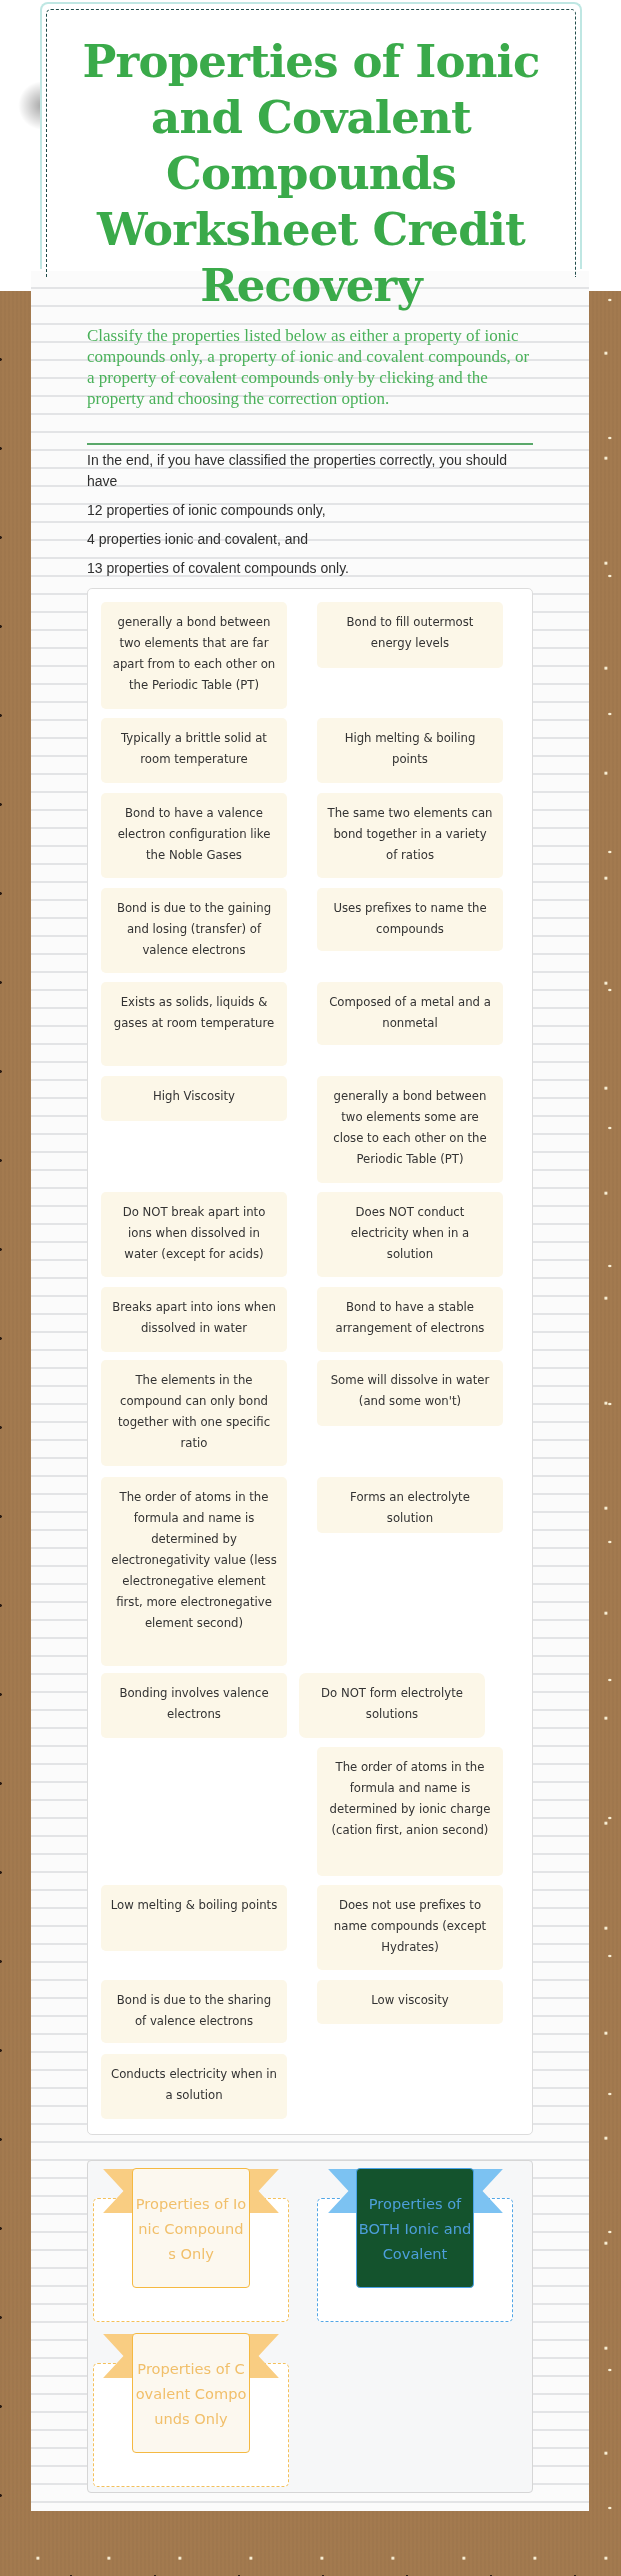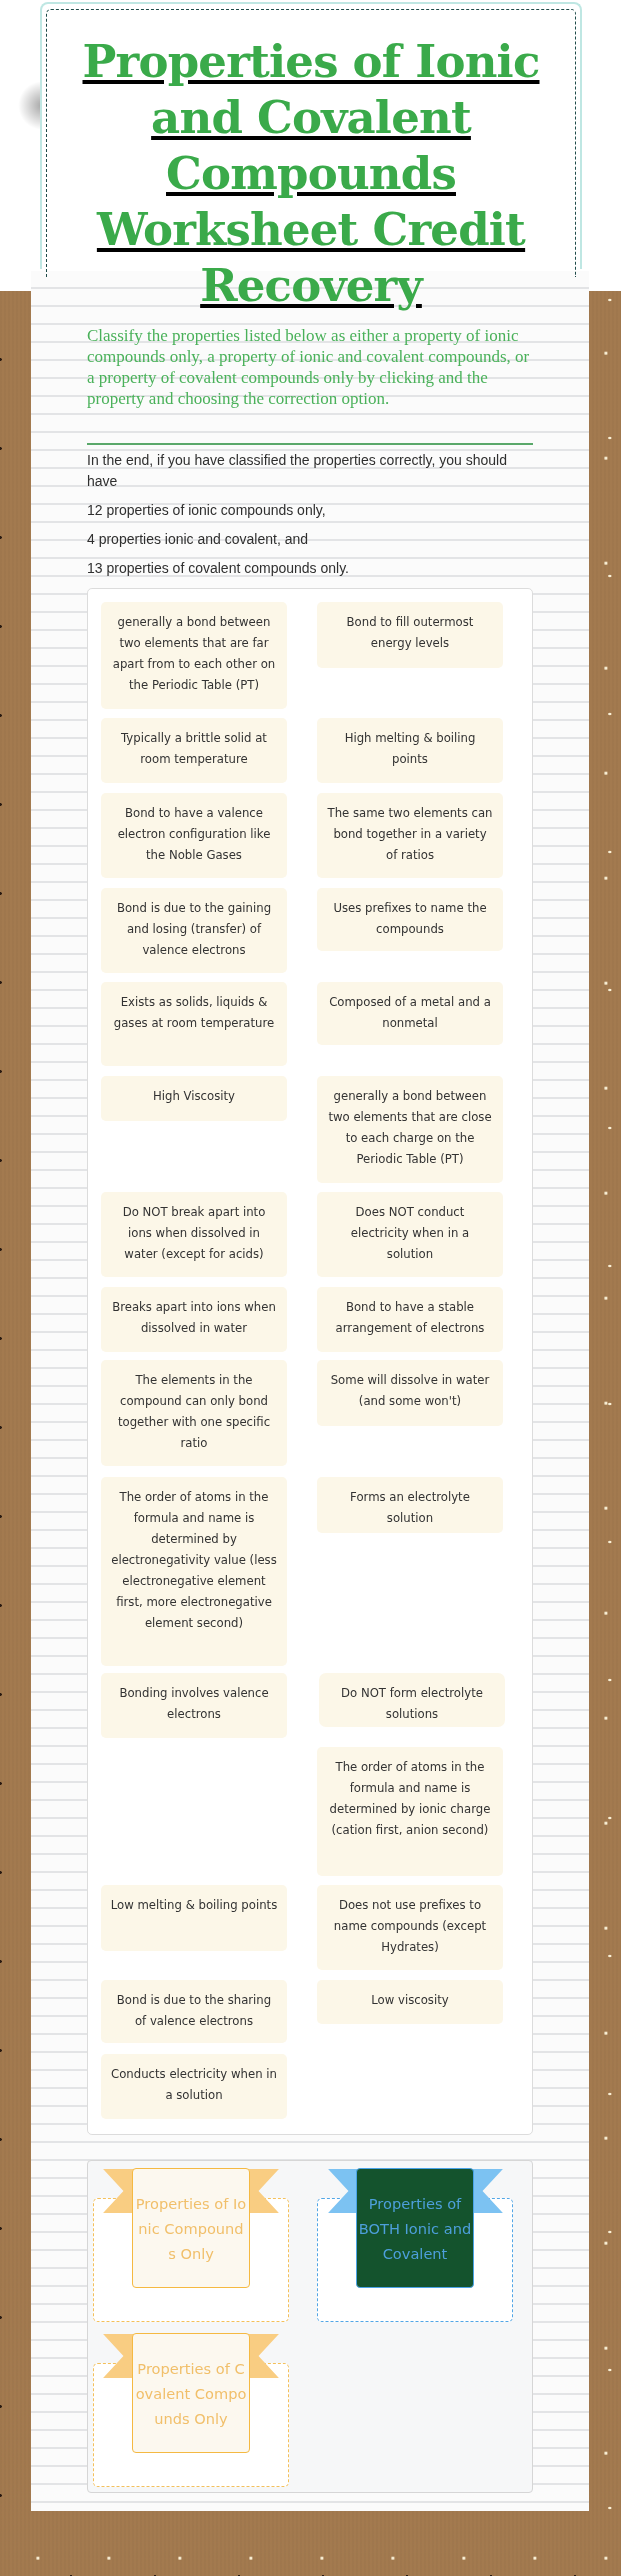--- a/index.html
+++ b/index.html
@@ -43,21 +43,20 @@
     position: absolute; left: 18px; top: 81px; width: 24px; height: 49px;
     background: radial-gradient(ellipse at right center, rgba(0,0,0,0.35), transparent 70%);
   }
   .title-inner {
     position: absolute; left: 4px; top: 4.9px; right: 4px; bottom: -8px;
     border: 1.6px dashed #1e4a48;
     border-bottom: none;
     border-radius: 4.9px 4.9px 0 0;
     display: flex; align-items: flex-start; justify-content: center;
     padding-top: 24px;
-    text-decoration: underline;
   }
   .title-text {
     font-family: "DejaVu Serif", "Liberation Serif", serif;
     font-size: 45px;
     line-height: 56px;
     color: #3aaa4a;
     text-align: center;
     width: 518px;
     letter-spacing: -0.8px;
   }
@@ -173,36 +172,36 @@
   <div class="card" style="left:13px;top:204px;height:85px;">Bond to have a valence electron configuration like the Noble Gases</div>
   <div class="card" style="left:229px;top:204px;height:85px;">The same two elements can bond together in a variety of ratios</div>
 
   <div class="card" style="left:13px;top:299px;height:85px;">Bond is due to the gaining and losing (transfer) of valence electrons</div>
   <div class="card" style="left:229px;top:299px;height:63px;">Uses prefixes to name the compounds</div>
 
   <div class="card" style="left:229px;top:393px;height:63px;">Composed of a metal and a nonmetal</div>
   <div class="card" style="left:13px;top:393px;height:84px;">Exists as solids, liquids &amp; gases at room temperature</div>
 
   <div class="card" style="left:13px;top:487px;height:45px;">High Viscosity</div>
-  <div class="card" style="left:229px;top:487px;height:107px;">generally a bond between two elements that are close to each charge on the Periodic Table (PT)</div>
+  <div class="card" style="left:229px;top:487px;height:107px;">generally a bond between two elements some are close to each other on the Periodic Table (PT)</div>
 
   <div class="card" style="left:13px;top:603px;height:85px;">Do NOT break apart into ions when dissolved in water (except for acids)</div>
   <div class="card" style="left:229px;top:603px;height:85px;">Does NOT conduct electricity when in a solution</div>
 
   <div class="card" style="left:13px;top:698px;height:65px;">Breaks apart into ions when dissolved in water</div>
   <div class="card" style="left:229px;top:698px;height:65px;">Bond to have a stable arrangement of electrons</div>
 
   <div class="card" style="left:13px;top:771px;height:106px;">The elements in the compound can only bond together with one specific ratio</div>
   <div class="card" style="left:229px;top:771px;height:66px;">Some will dissolve in water (and some won't)</div>
 
   <div class="card" style="left:13px;top:888px;height:189px;">The order of atoms in the formula and name is determined by electronegativity value (less electronegative element first, more electronegative element second)</div>
   <div class="card" style="left:229px;top:888px;height:56px;">Forms an electrolyte solution</div>
 
   <div class="card" style="left:13px;top:1084px;height:65px;">Bonding involves valence electrons</div>
-  <div class="card" style="left:231px;top:1084px;height:54px;border-radius:7px;">Do NOT form electrolyte solutions</div>
+  <div class="card" style="left:211px;top:1084px;height:65px;border-radius:7px;">Do NOT form electrolyte solutions</div>
 
   <div class="card" style="left:229px;top:1158px;height:129px;">The order of atoms in the formula and name is determined by ionic charge (cation first, anion second)</div>
 
   <div class="card" style="left:13px;top:1296px;height:66px;">Low melting &amp; boiling points</div>
   <div class="card" style="left:229px;top:1296px;height:85px;">Does not use prefixes to name compounds (except Hydrates)</div>
 
   <div class="card" style="left:13px;top:1391px;height:63px;">Bond is due to the sharing of valence electrons</div>
   <div class="card" style="left:229px;top:1391px;height:44px;">Low viscosity</div>
 
   <div class="card" style="left:13px;top:1465px;height:65px;">Conducts electricity when in a solution</div>

